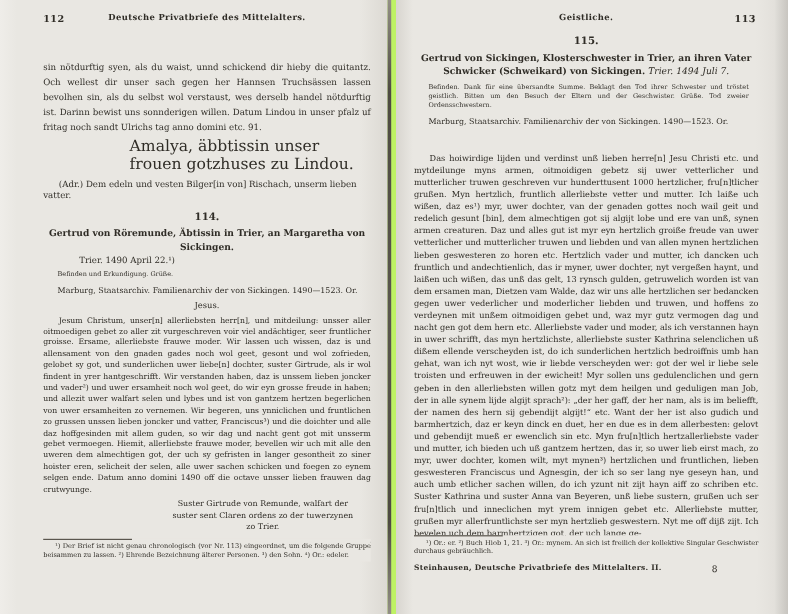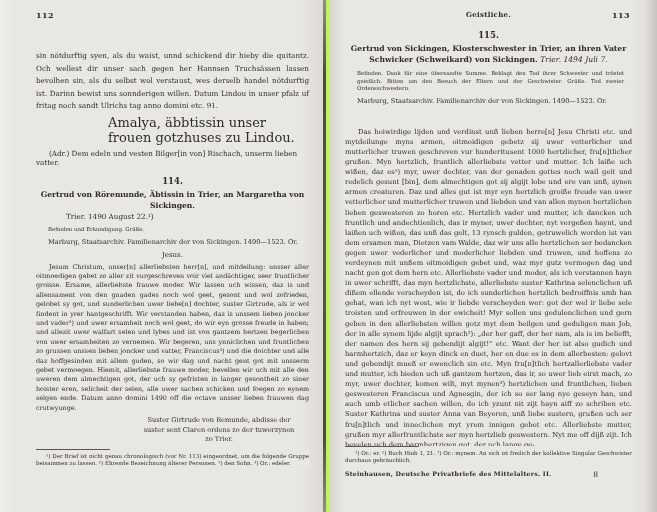--- a/index.html
+++ b/index.html
@@ -60,36 +60,37 @@
 </head>
 <body>
 
 <div class="spread">
 
   <div class="page page-left">
     <div class="inner inner-left">
 
       <div class="hdr">
         <span class="folio folio-l">112</span>
+        <span class="rh">Deutsche Privatbriefe des Mittelalters.</span>
       </div>
 
       <div class="para prev-body">sin nötdurftig syen, als du waist, unnd schickend dir hieby die quitantz. Och wellest dir unser sach gegen her Hannsen Truchsässen lassen bevolhen sin, als du selbst wol verstaust, wes derselb handel nötdurftig ist. Darinn bewist uns sonnderigen willen. Datum Lindou in unser pfalz uf fritag noch sandt Ulrichs tag anno domini etc. 91.</div>
       <div class="sig-line">Amalya, äbbtissin unser frouen gotzhuses zu Lindou.</div>
       <div class="adr-one">(Adr.) Dem edeln und vesten Bilger[in von] Rischach, unserm lieben vatter.</div>
 
       <div class="sec-num">114.</div>
       <div class="ltr-title">Gertrud von Röremunde, Äbtissin in Trier, an Margaretha von Sickingen.</div>
-      <div class="dateline">Trier. 1490 August 22.¹)</div>
+      <div class="dateline">Trier. 1490 April 22.¹)</div>
       <div class="summary">Befinden und Erkundigung. Grüße.</div>
       <div class="source">Marburg, Staatsarchiv. Familienarchiv der von Sickingen. 1490—1523. Or.</div>
       <div class="salutation">Jesus.</div>
       <div class="para body-left">Jesum Christum, unser[n] allerliebsten herr[n], und mitdeilung: unsser aller oitmoedigen gebet zo aller zit vurgeschreven voir viel andächtiger, seer fruntlicher groisse. Ersame, allerliebste frauwe moder. Wir lassen uch wissen, daz is und allensament von den gnaden gades noch wol geet, gesont und wol zofrieden, gelobet sy got, und sunderlichen uwer liebe[n] dochter, suster Girtrude, als ir wol findent in yrer hantgeschrifft. Wir verstanden haben, daz is unssem lieben joncker und vader²) und uwer ersamheit noch wol geet, do wir eyn grosse freude in haben; und allezit uwer walfart selen und lybes und ist von gantzem hertzen begerlichen von uwer ersamheiten zo vernemen. Wir begeren, uns ynniclichen und fruntlichen zo grussen unssen lieben joncker und vatter, Franciscus³) und die doichter und alle daz hoffgesinden mit allem guden, so wir dag und nacht gent got mit unsserm gebet vermoegen. Hiemit, allerliebste frauwe moder, bevellen wir uch mit alle den uweren dem almechtigen got, der uch sy gefristen in langer gesontheit zo siner hoister eren, selicheit der selen, alle uwer sachen schicken und foegen zo eynem selgen ende. Datum anno domini 1490 off die octave unsser lieben frauwen dag crutwyunge.</div>
 
       <div class="sig-block">
-        <div>Suster Girtrude von Remunde, abdisse der</div>
+        <div>Suster Girtrude von Remunde, walfart der</div>
         <div>suster sent Claren ordens zo der tuwerzynen</div>
         <div>zo Trier.</div>
       </div>
 
       <div class="adr-block">(Adr.) Der ersamen, edelen⁴) frauwen, frauwe Margrethen, joncker Swicker von Sydingen hußfrauwe, unsser besunder hertzlieber frauwe moder in Christo.</div>
     </div>
 
     <div class="fnotes fn-left">
       <div class="fn-rule"></div>
       <div class="fn-text">¹) Der Brief ist nicht genau chronologisch (vor Nr. 113) eingeordnet, um die folgende Gruppe beisammen zu lassen. ²) Ehrende Bezeichnung älterer Personen. ³) den Sohn. ⁴) Or.: edeler.</div>

